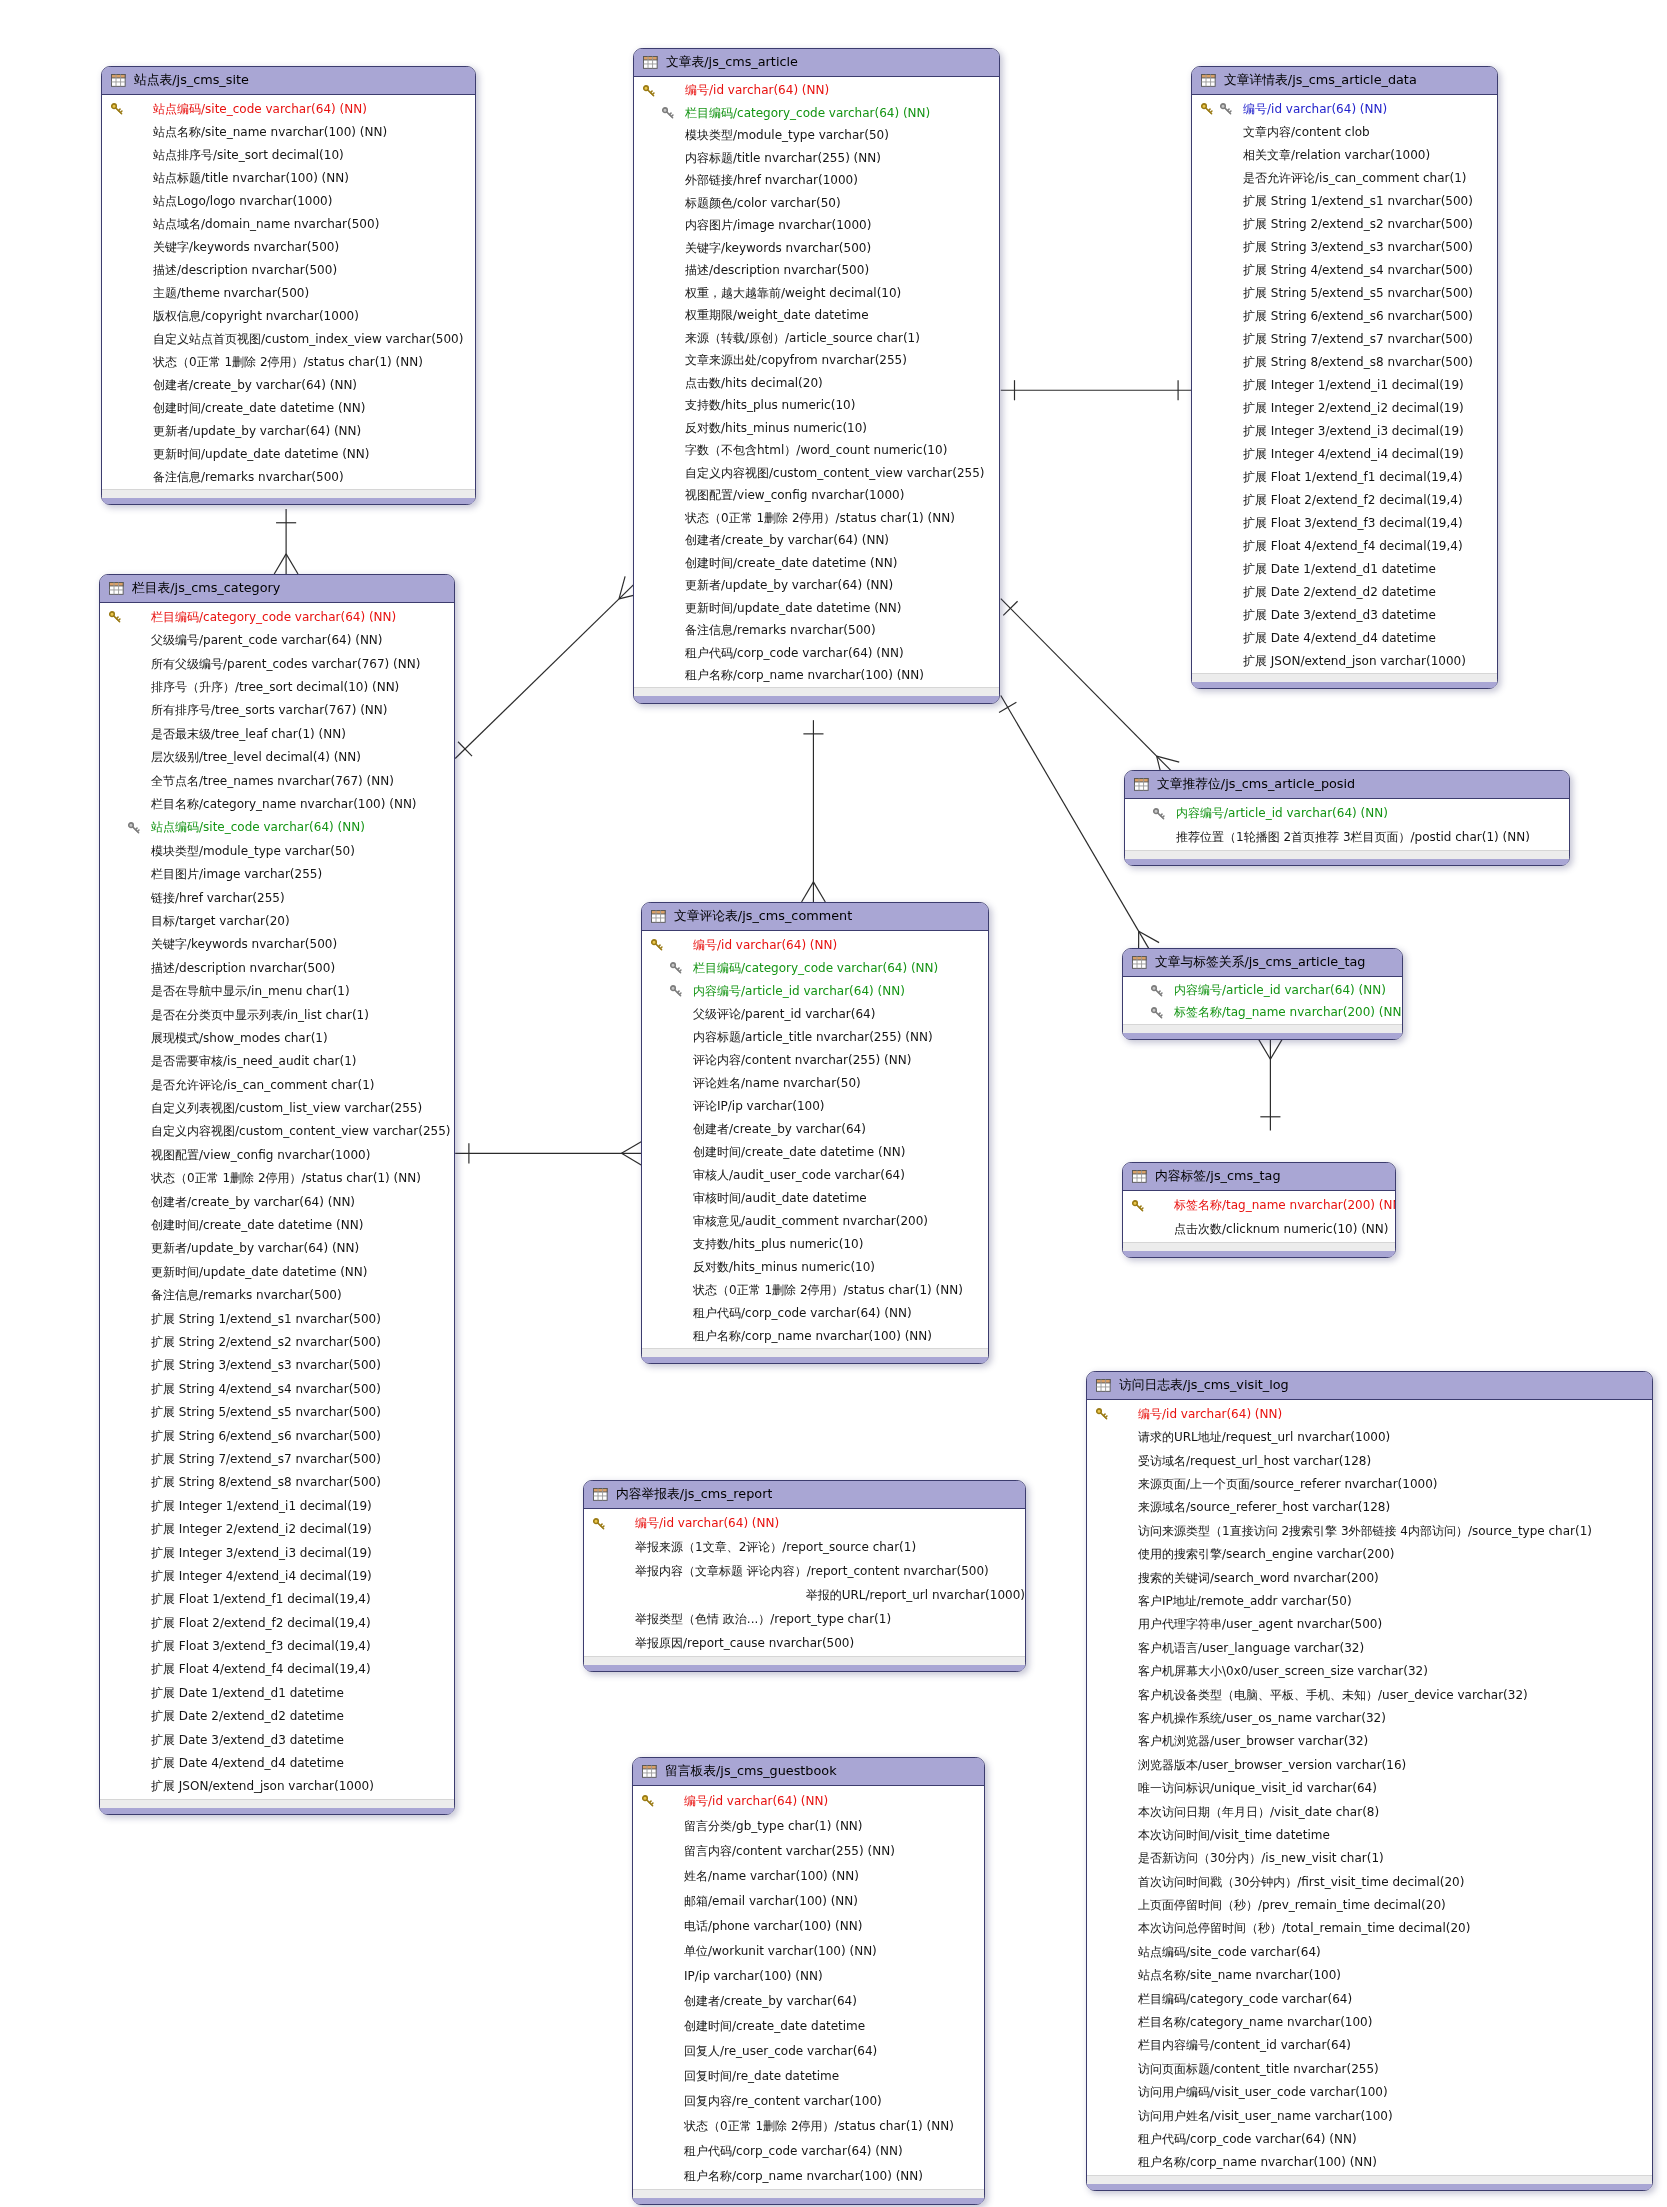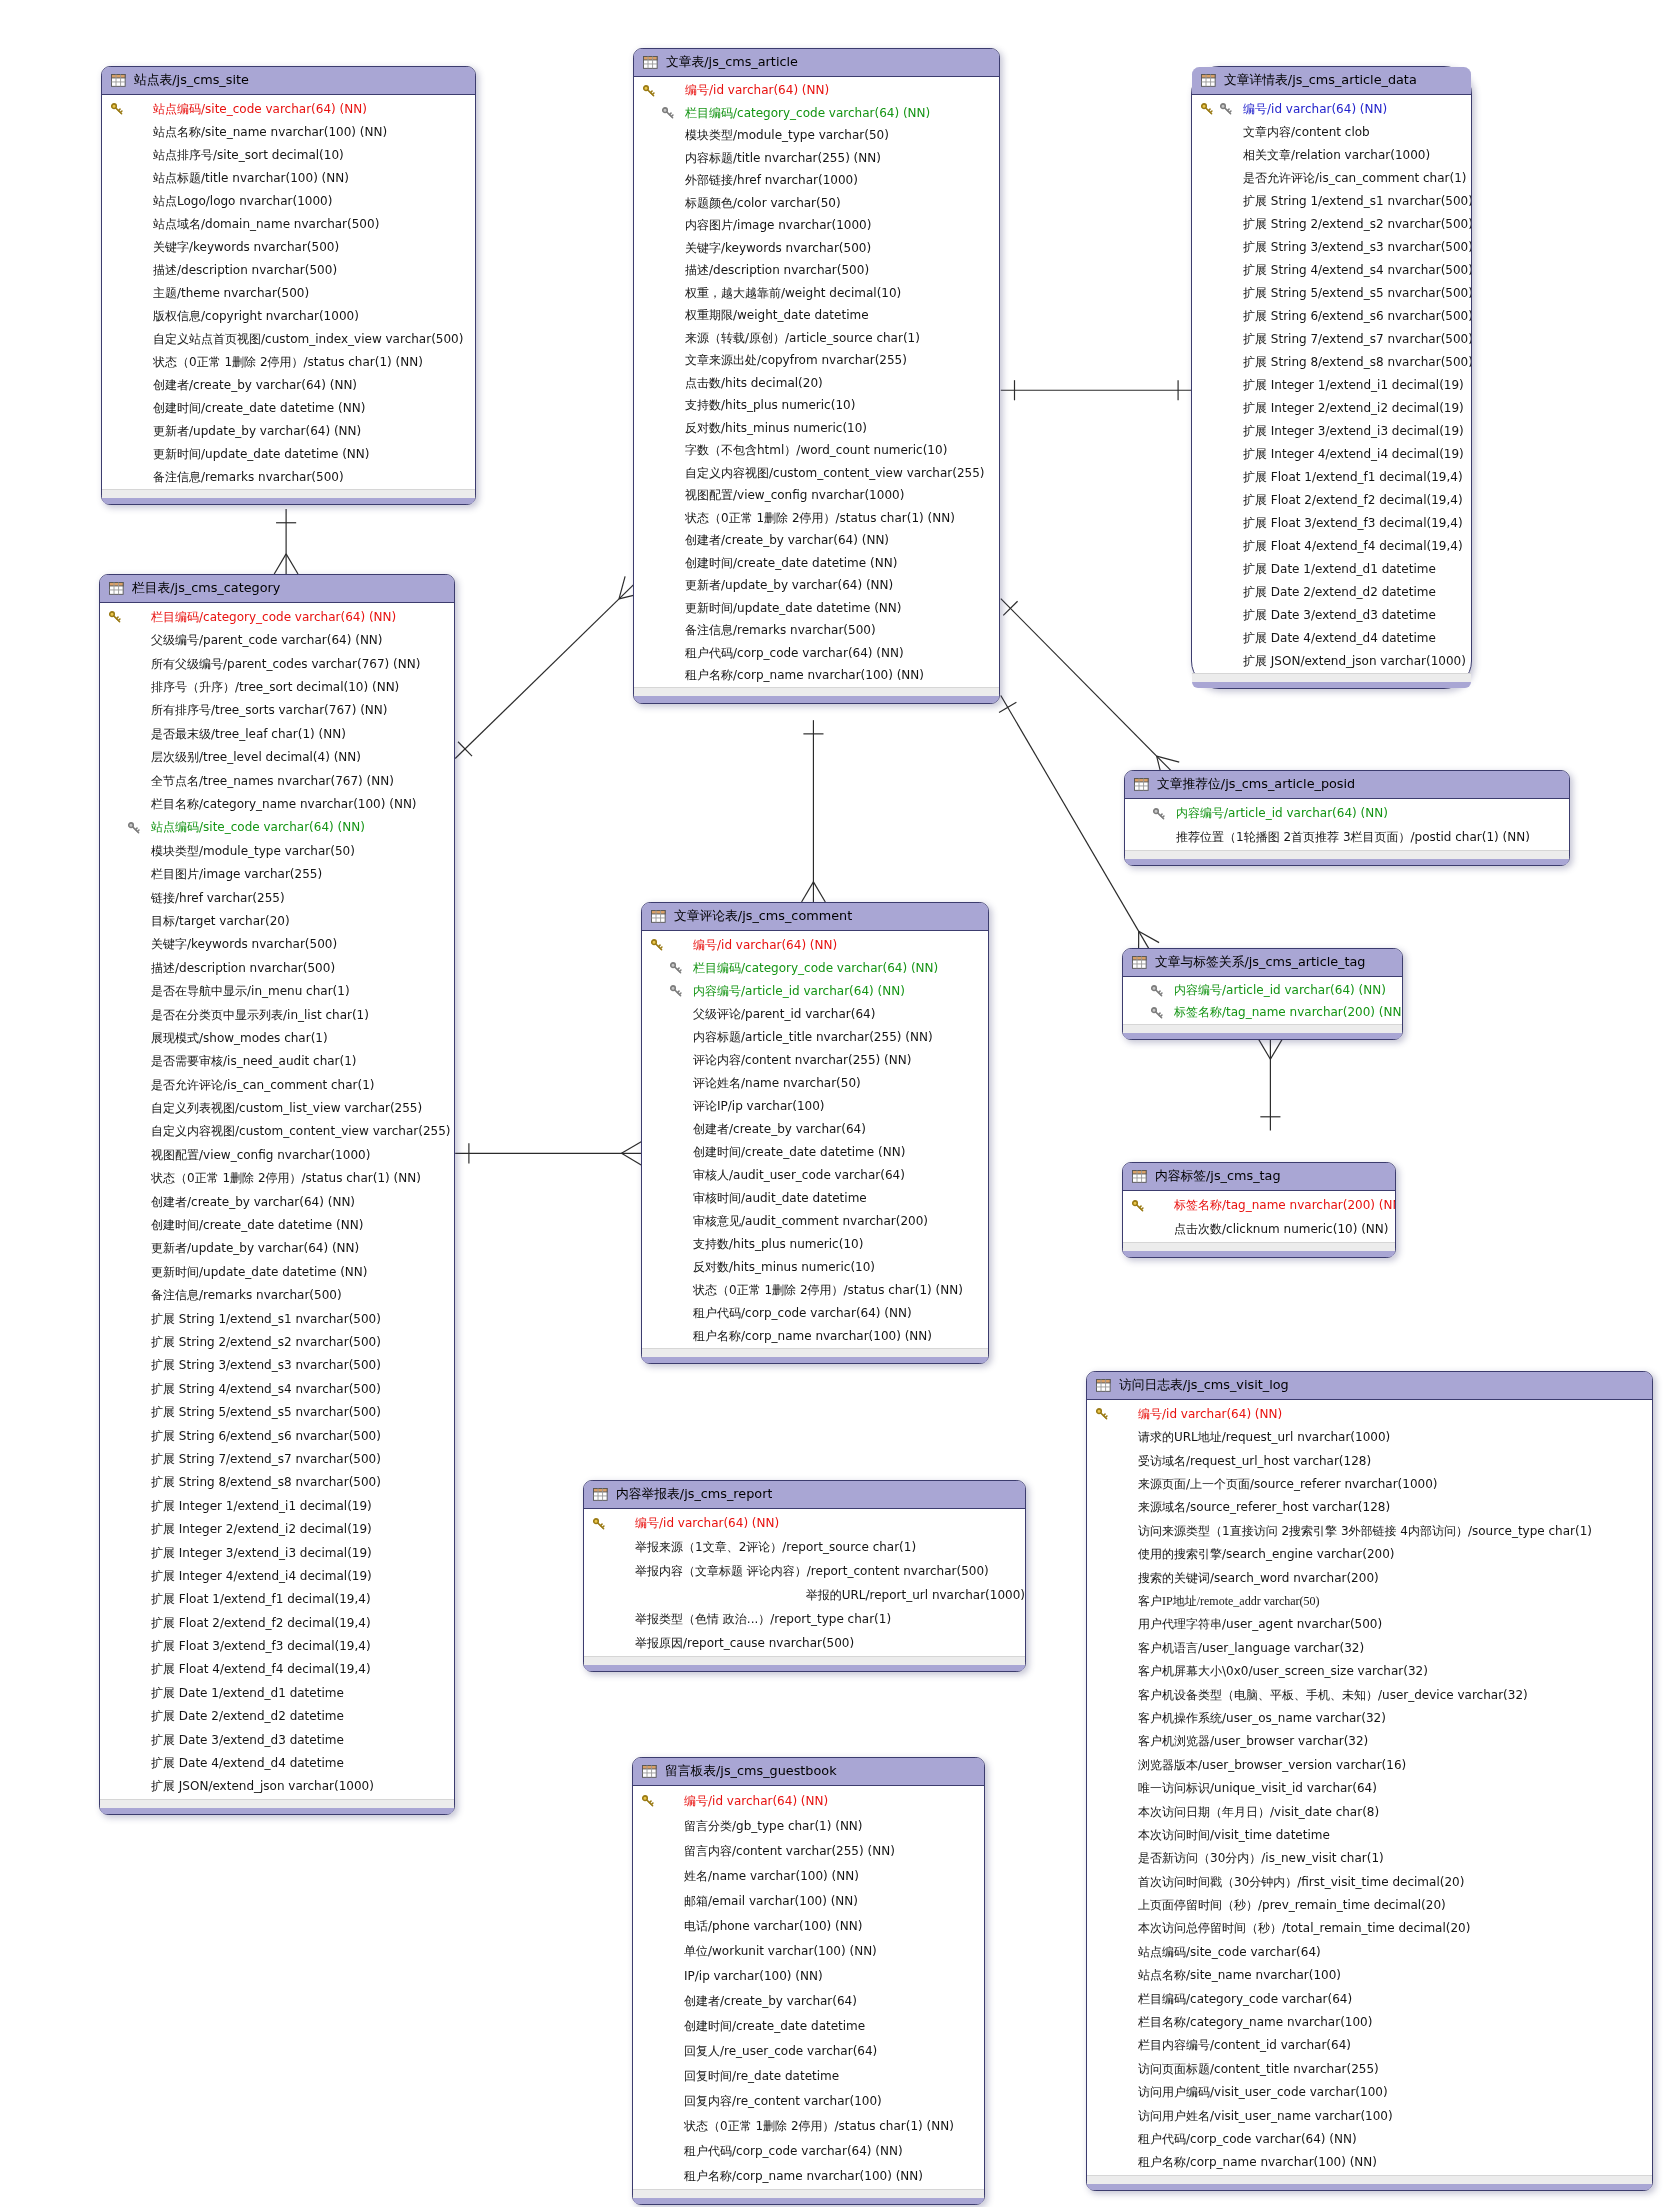--- a/index.html
+++ b/index.html
@@ -257,21 +257,21 @@
         <div class="row" style="height: 22.5px;">
           <span class="txt">租户代码/corp_code varchar(64) (NN)</span>
         </div>
         <div class="row" style="height: 22.5px;">
           <span class="txt">租户名称/corp_name nvarchar(100) (NN)</span>
         </div>
       </div>
       <div class="ent-f"></div>
       <div class="ent-f2"></div>
     </div>
-    <div class="ent" style="left: 1191px; top: 66px; width: 281px; border-radius: 28px;">
+    <div class="ent" style="left: 1191px; top: 66px; width: 307px;">
       <div class="ent-h">
         <svg width="14.6" height="12.8" viewBox="0 0 16 14">
           <rect x="0.5" y="0.5" width="15" height="13" fill="#ffffff" stroke="#555"></rect>
           <rect x="0.5" y="0.5" width="15" height="3.8" fill="#d9a066" stroke="#555"></rect>
           <line x1="5.5" y1="0.5" x2="5.5" y2="13.5" stroke="#999"></line>
           <line x1="10.5" y1="0.5" x2="10.5" y2="13.5" stroke="#999"></line>
           <line x1="0.5" y1="8.7" x2="15.5" y2="8.7" stroke="#999"></line>
         </svg>
         <span class="t-title">文章详情表/js_cms_article_data</span>
       </div>
@@ -899,21 +899,21 @@
         </div>
         <div class="row" style="height: 23.4px;">
           <span class="txt">访问来源类型（1直接访问 2搜索引擎 3外部链接 4内部访问）/source_type char(1)</span>
         </div>
         <div class="row" style="height: 23.4px;">
           <span class="txt">使用的搜索引擎/search_engine varchar(200)</span>
         </div>
         <div class="row" style="height: 23.4px;">
           <span class="txt">搜索的关键词/search_word nvarchar(200)</span>
         </div>
-        <div class="row" style="height: 23.4px; font-family: Liberation Serif, serif;">
+        <div class="row" style="height: 23.4px;">
           <span class="txt">客户IP地址/remote_addr varchar(50)</span>
         </div>
         <div class="row" style="height: 23.4px;">
           <span class="txt">用户代理字符串/user_agent nvarchar(500)</span>
         </div>
         <div class="row" style="height: 23.4px;">
           <span class="txt">客户机语言/user_language varchar(32)</span>
         </div>
         <div class="row" style="height: 23.4px;">
           <span class="txt">客户机屏幕大小\0x0/user_screen_size varchar(32)</span>

